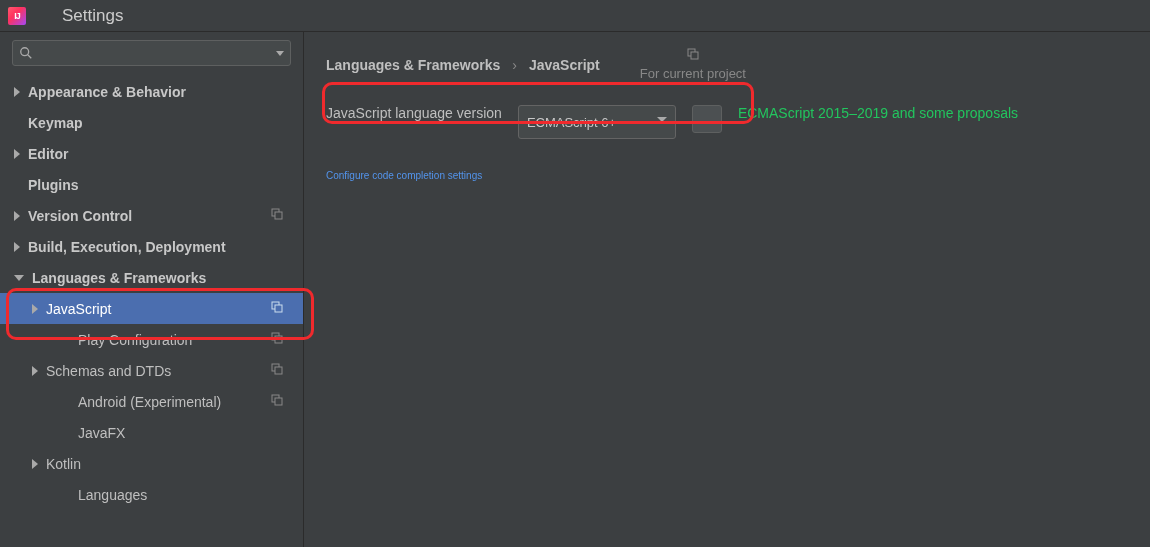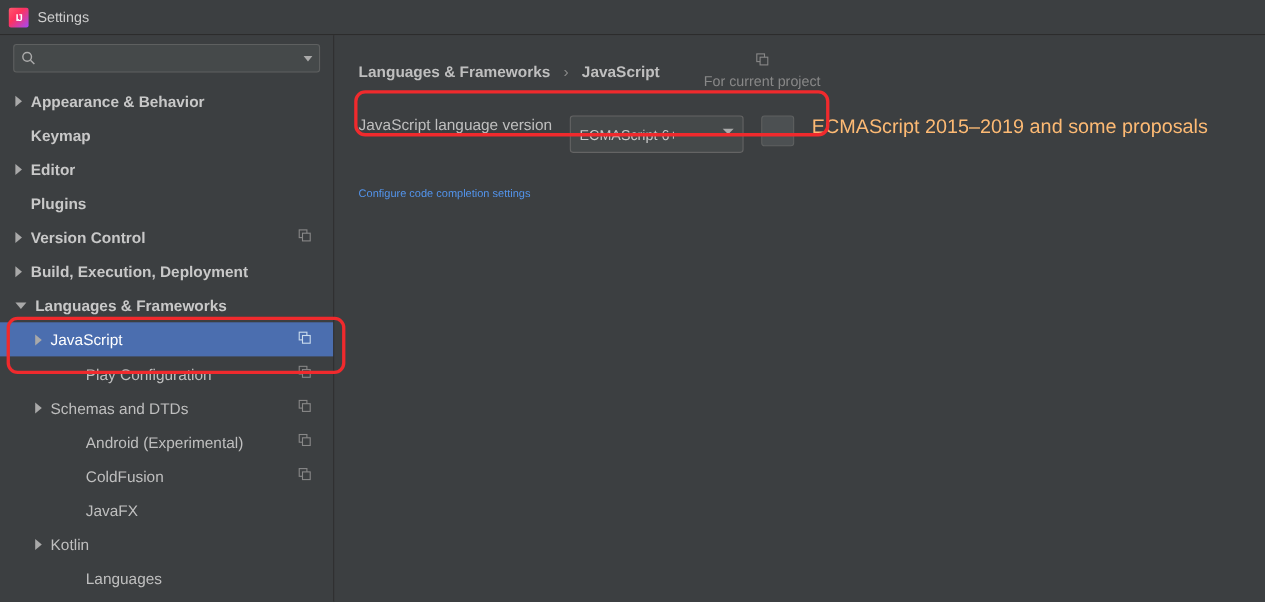--- a/index.html
+++ b/index.html
@@ -24,21 +24,21 @@
   }
   .app-icon {
     width: 18px; height: 18px;
     background: linear-gradient(135deg, #ff5970 0%, #fe325e 40%, #a449f6 100%);
     border-radius: 2px;
     display: flex; align-items: center; justify-content: center;
     color: #fff; font-size: 9px; font-weight: bold;
     position: relative;
   }
   .app-icon::after{ content:"IJ"; font-family: Arial; letter-spacing:-1px;}
-  .title-text { color: #cccccc; font-size: 13px; }
+  .title-text { color: #cccccc; font-size: 17px; margin-left: 28px; }
 
   .main {
     display: flex;
     height: calc(100% - 32px);
   }
   .sidebar {
     width: 304px;
     background: #3c3f41;
     border-right: 1px solid #2b2b2b;
     display: flex;
@@ -141,21 +141,21 @@
   .dots-btn {
     height: 28px;
     width: 30px;
     background: #4c5052;
     border: 1px solid #5e6060;
     border-radius: 3px;
     display:flex; align-items:center; justify-content:center;
     color:#c8c8c8;
     font-size: 12px;
   }
-  .desc { color:#fdba74; font-size:18px; }
+  .desc { color:#22c55e; font-size:14px; }
 
   .link { color:#5394ec; font-size:10px; cursor:pointer; }
 
   
   .hl {
     position: absolute;
     border: 3px solid #f02a2d;
     border-radius: 10px;
     pointer-events: none;
   }
@@ -242,28 +242,20 @@
         <div class="tree-item indent2">
           <span class="tri blank"></span>
           <span>Android (Experimental)</span>
           <svg width="12" height="12" viewBox="0 0 12 12" class="proj-icon">
             <rect x="1" y="1" width="7" height="7" stroke="#888" fill="none"></rect>
             <rect x="4" y="4" width="7" height="7" stroke="#888" fill="#3c3f41"></rect>
           </svg>
         </div>
         <div class="tree-item indent2">
           <span class="tri blank"></span>
-          <span>ColdFusion</span>
-          <svg width="12" height="12" viewBox="0 0 12 12" class="proj-icon">
-            <rect x="1" y="1" width="7" height="7" stroke="#888" fill="none"></rect>
-            <rect x="4" y="4" width="7" height="7" stroke="#888" fill="#3c3f41"></rect>
-          </svg>
-        </div>
-        <div class="tree-item indent2">
-          <span class="tri blank"></span>
           <span>JavaFX</span>
         </div>
         <div class="tree-item indent1">
           <span class="tri "></span>
           <span>Kotlin</span>
         </div>
         <div class="tree-item indent2">
           <span class="tri blank"></span>
           <span>Languages</span>
         </div>

